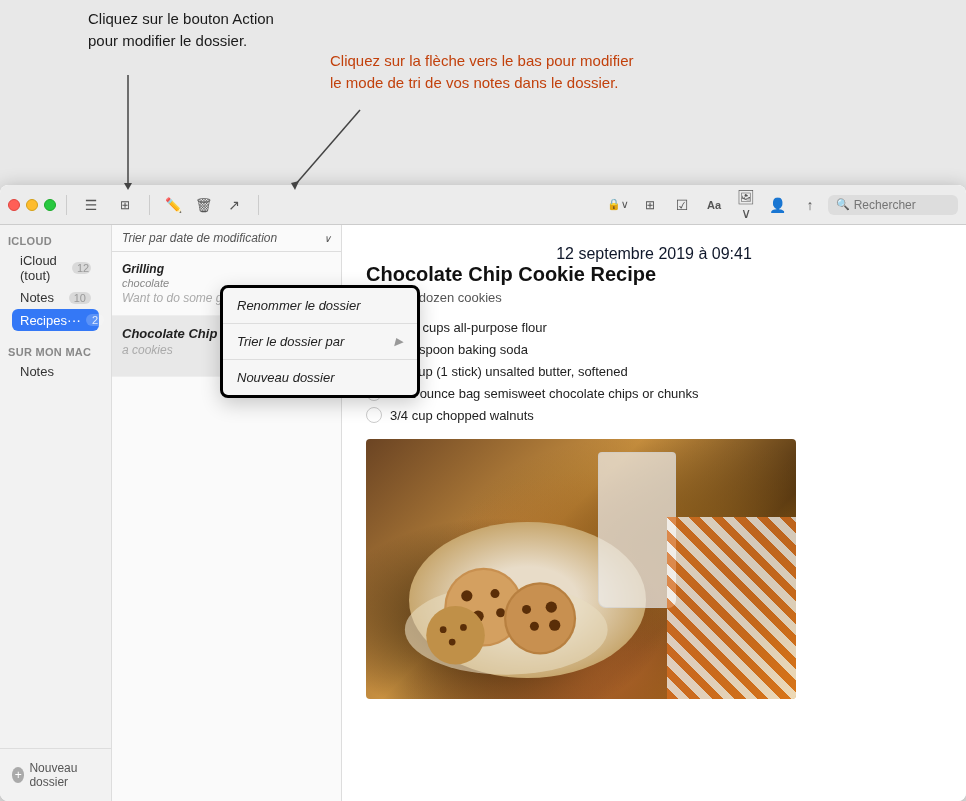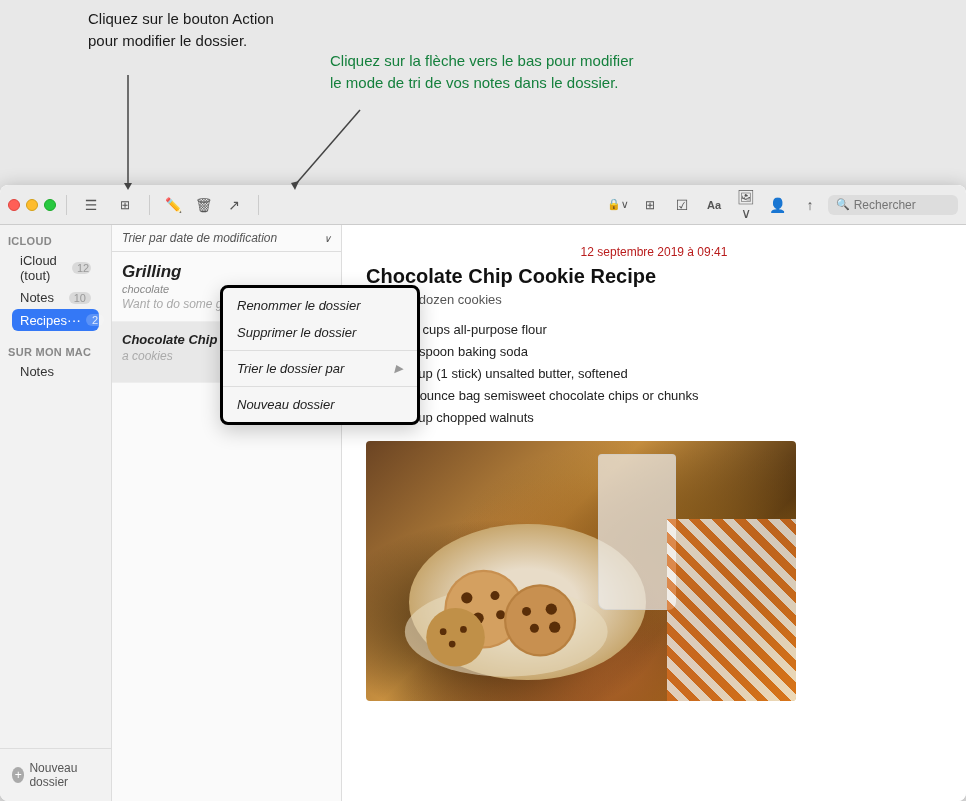--- a/index.html
+++ b/index.html
@@ -229,21 +229,21 @@
       border-bottom: 1px solid #eee;
       cursor: pointer;
       display: flex;
       gap: 8px;
       align-items: flex-start;
     }
     .note-item.selected { background: #e8e8e8; }
 
     .note-text { flex: 1; min-width: 0; }
     .note-title {
-      font-size: 17px;
+      font-size: 12px;
       font-weight: 600;
       color: #222;
       white-space: nowrap;
       overflow: hidden;
       text-overflow: ellipsis;
     }
     .note-meta {
       font-size: 11px;
       color: #888;
       margin-top: 1px;
@@ -299,23 +299,23 @@
 
     
     .note-detail {
       flex: 1;
       padding: 20px 24px;
       overflow-y: auto;
       background: #fff;
     }
     .detail-meta {
       text-align: center;
-      font-size: 12px;
-      color: #b91c1c;
-      margin-bottom: 6px;
+      font-size: 16px;
+      color: #0f172a;
+      margin-bottom: 0;
     }
     .detail-title {
       font-size: 20px;
       font-weight: 700;
       color: #111;
       margin-bottom: 4px;
     }
     .detail-subtitle {
       font-size: 13px;
       color: #555;
@@ -418,21 +418,21 @@
     <span style="white-space: pre-line; font-size: 15px; line-height: 1.45; color: #1a1a1a;">Cliquez sur le bouton Action
 pour modifier le dossier.</span>
   </div>
 
   <svg style="position:absolute;top:0;left:0;width:300px;height:200px;pointer-events:none;">
     <line x1="128" y1="75" x2="128" y2="185" stroke="#444" stroke-width="1.5"></line>
     <polygon points="124,183 132,183 128,190" fill="#444"></polygon>
   </svg>
 
   <div class="callout" style="top: 50px; left: 330px;">
-    <span style="white-space: pre-line; font-size: 15px; line-height: 1.45; color: #15803d;">Cliquez sur la flèche vers le bas pour modifier<br>le mode de tri de vos notes dans le dossier.</span>
+    <span style="white-space: pre-line; font-size: 15px; line-height: 1.45; color: #c2410c;">Cliquez sur la flèche vers le bas pour modifier<br>le mode de tri de vos notes dans le dossier.</span>
   </div>
 
   <svg style="position:absolute;top:0;left:0;width:700px;height:200px;pointer-events:none;">
     <line x1="360" y1="110" x2="295" y2="185" stroke="#444" stroke-width="1.5"></line>
     <polygon points="291,183 299,181 295,190" fill="#444"></polygon>
   </svg>
 </div>
 
 <div class="app-window">
 
@@ -564,23 +564,20 @@
             <circle cx="25" cy="24" r="2.5" fill="#5a3010" opacity="0.8"></circle>
           </svg>
         </div>
       </div>
 
       <div class="context-menu">
         <div class="menu-section">
           <div class="menu-item">
             <span>Renommer le dossier</span>
           </div>
-          <div class="menu-item">
-            <span>Supprimer le dossier</span>
-          </div>
         </div>
         <div class="menu-section">
           <div class="menu-item">
             <span>Trier le dossier par</span>
             <span class="submenu-arrow">▶</span>
           </div>
         </div>
         <div class="menu-section">
           <div class="menu-item">
             <span>Nouveau dossier</span>

